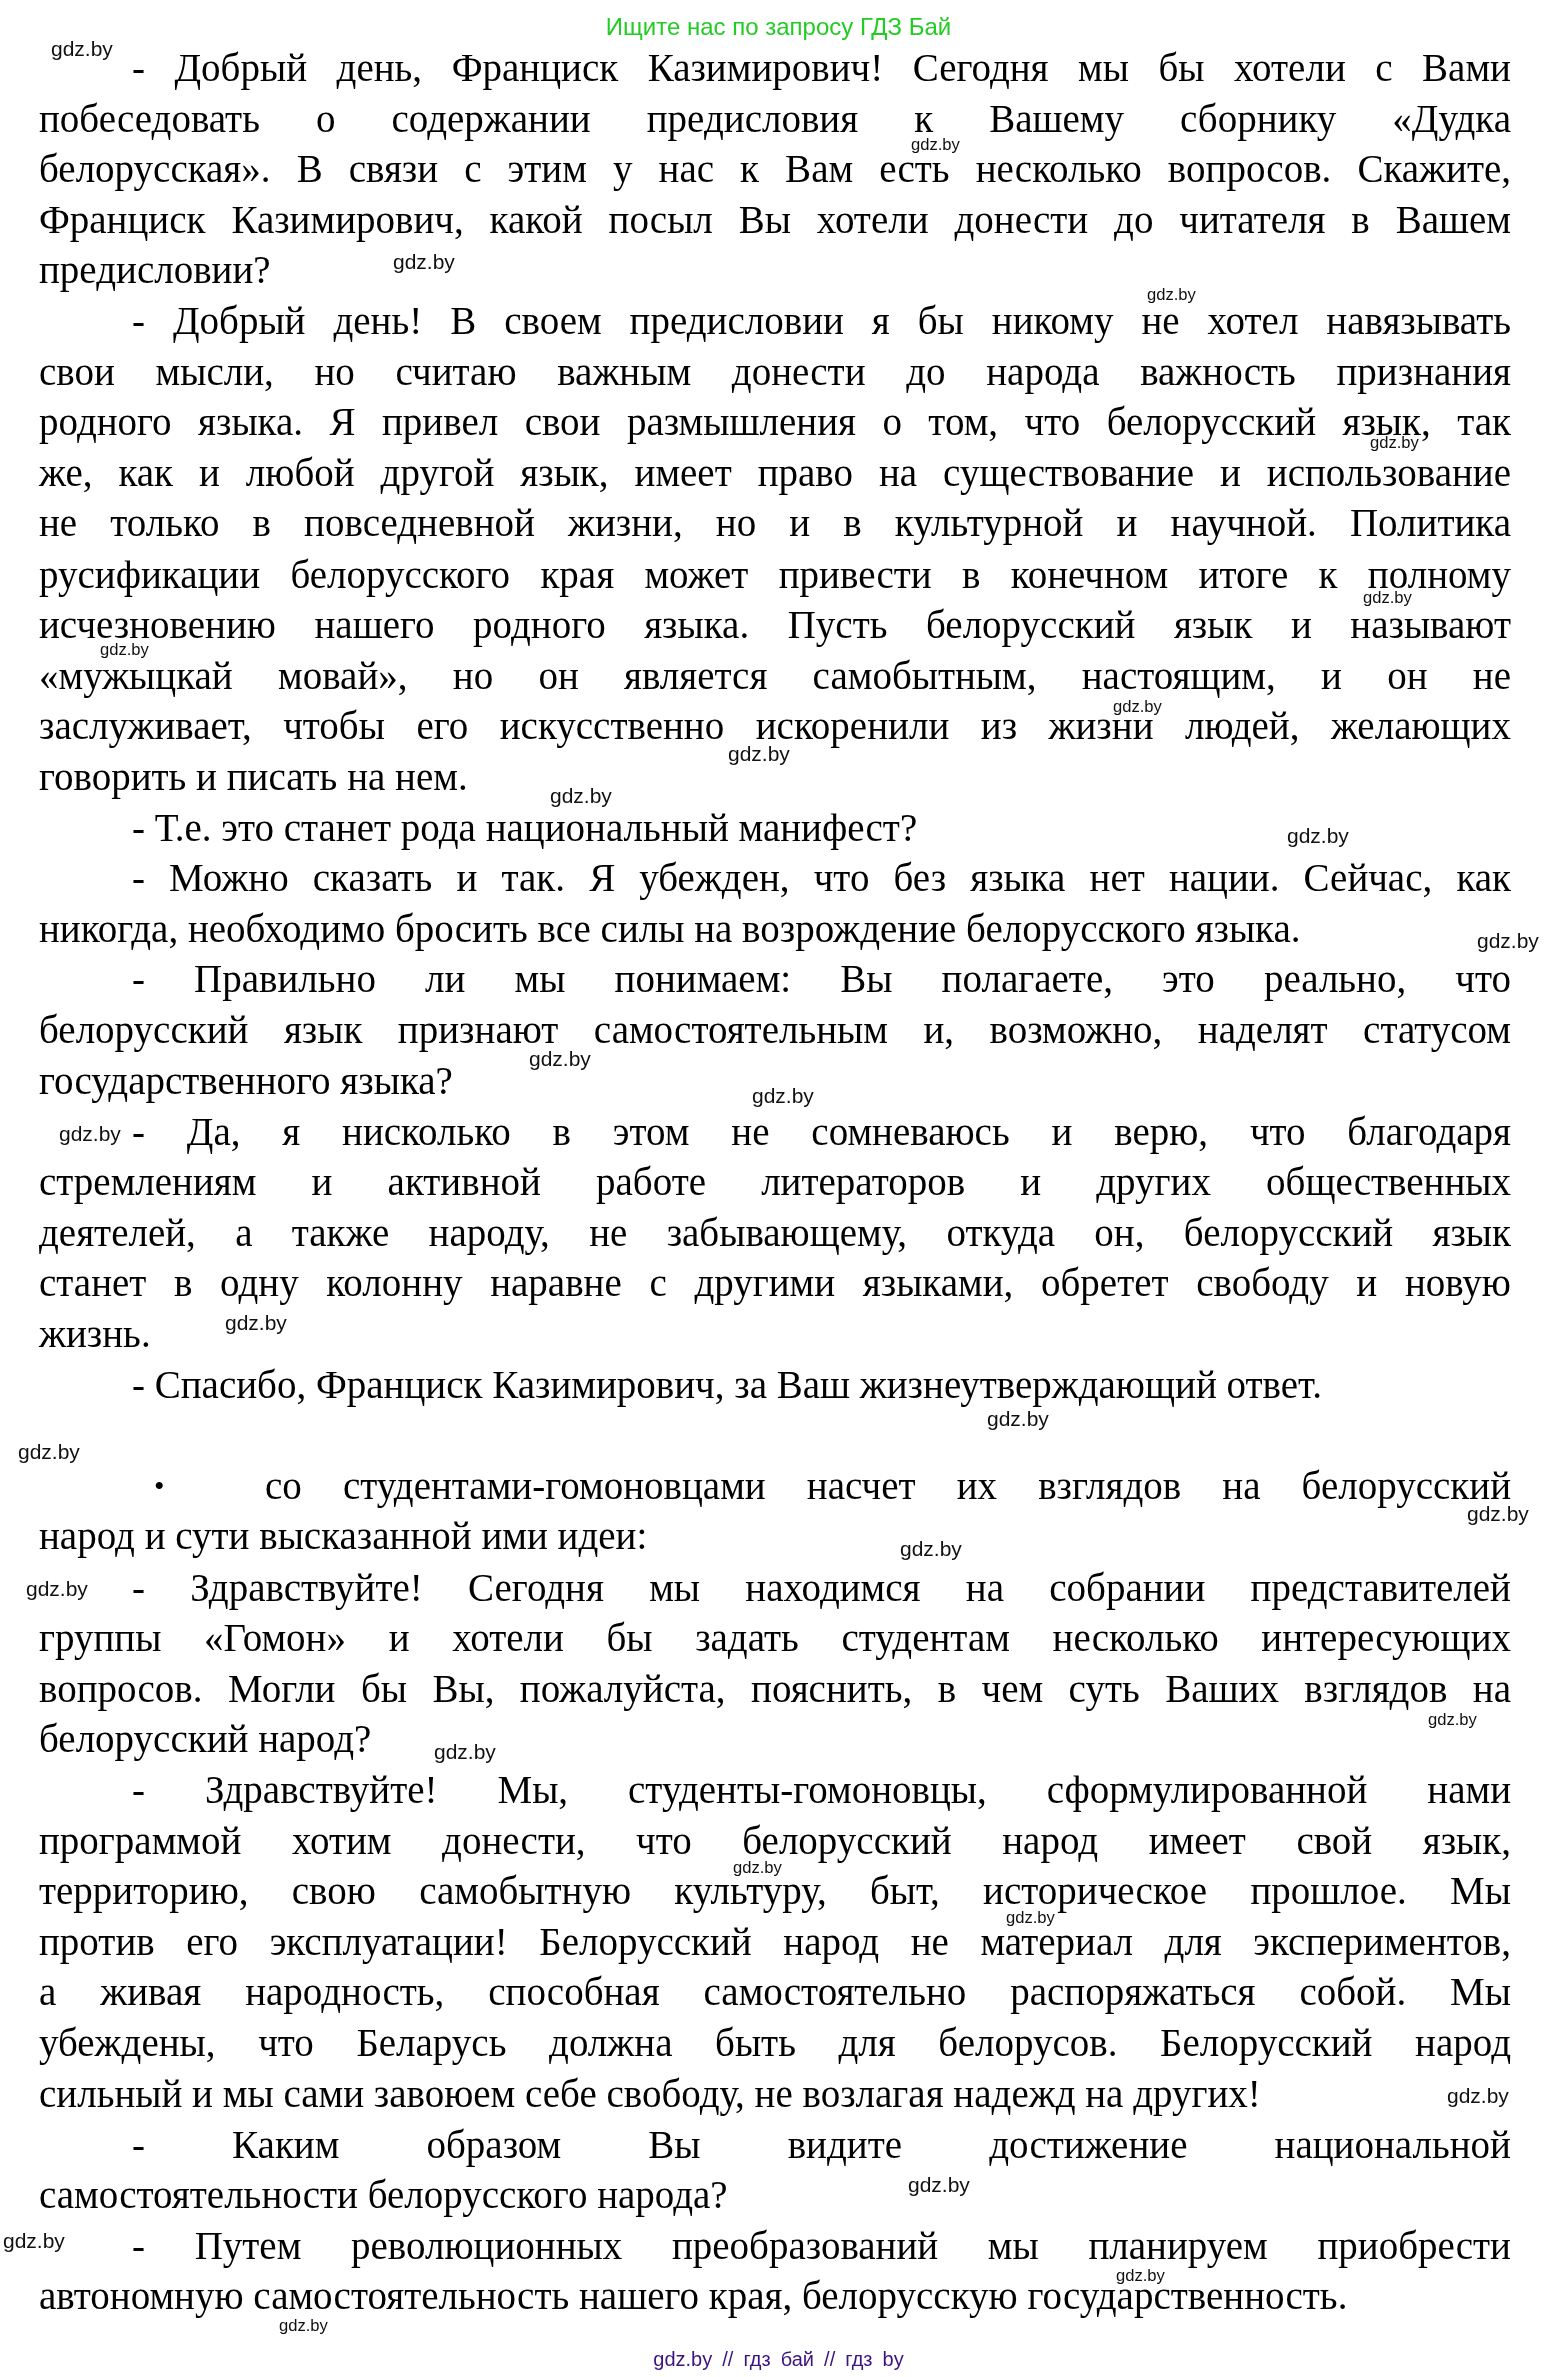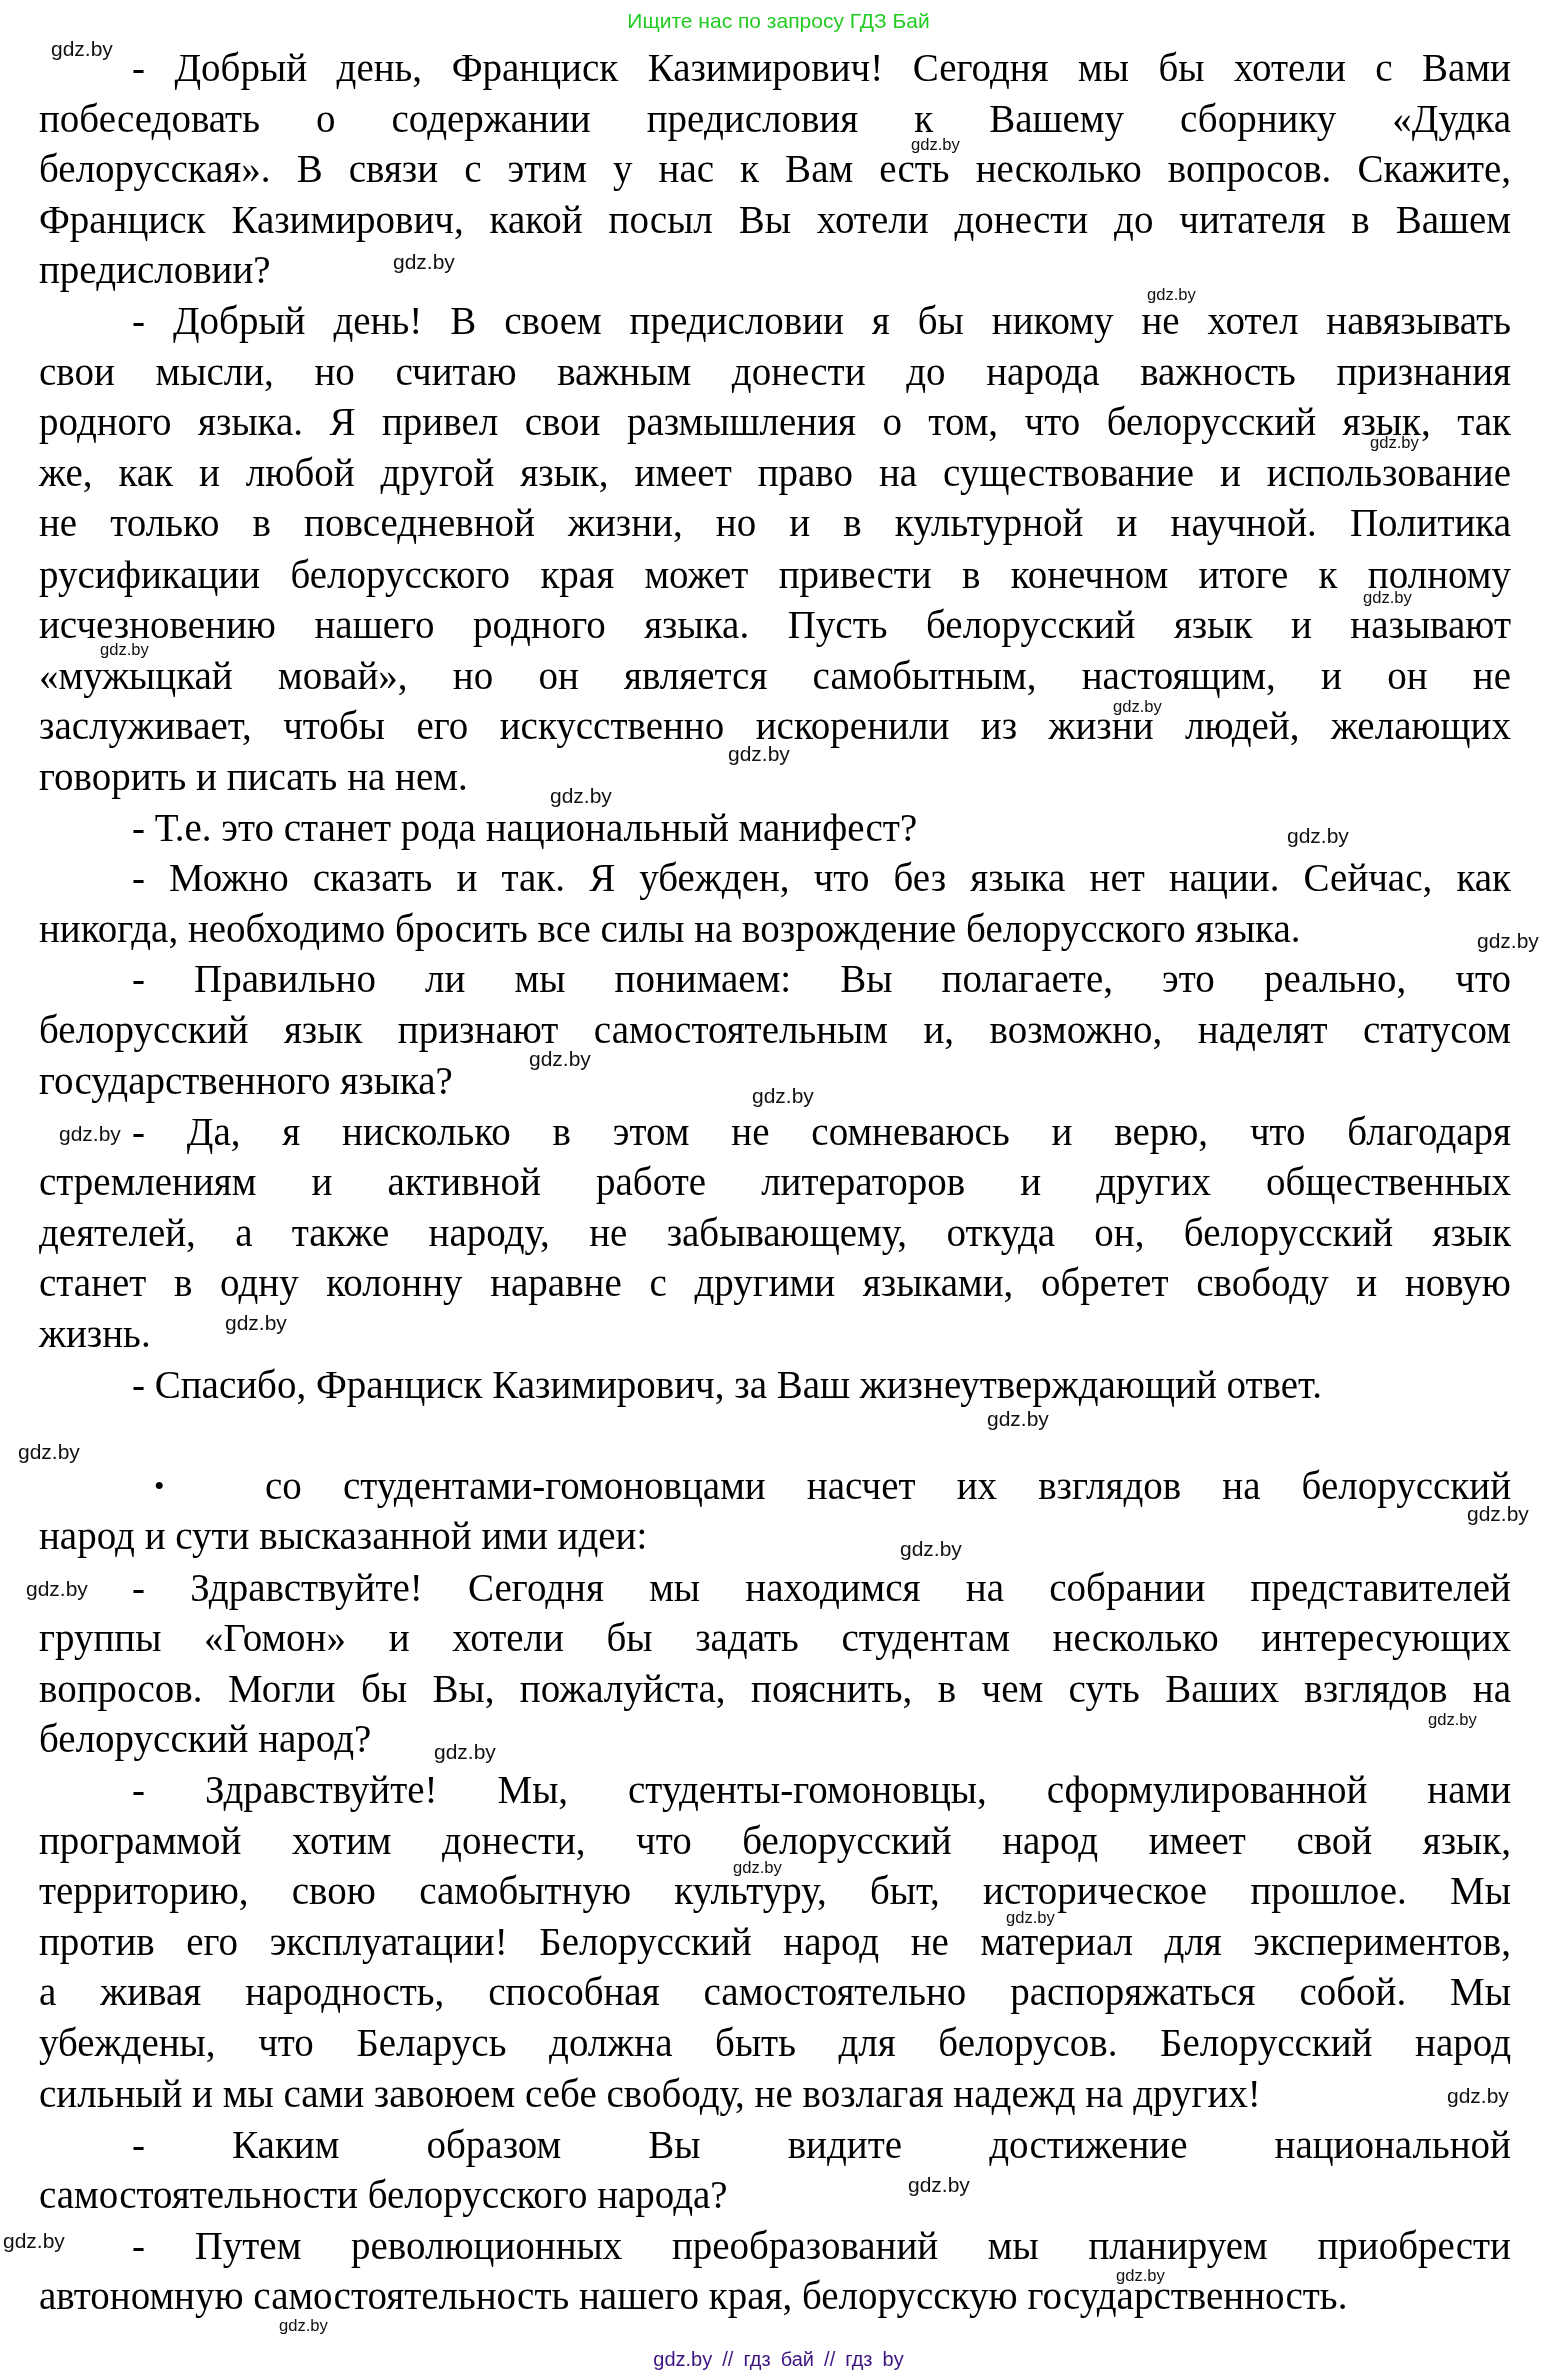--- a/index.html
+++ b/index.html
@@ -10,27 +10,27 @@
   body {
     width: 1557px;
     height: 2377px;
     position: relative;
     overflow: hidden;
     font-family: "Liberation Serif", "DejaVu Serif", serif;
     color: #000000;
   }
   .top-banner {
     position: absolute;
-    top: 6px;
+    top: 12px;
     left: 0;
     width: 1557px;
     height: 30px;
     text-align: center;
     font-family: "Liberation Sans", "DejaVu Sans", sans-serif;
-    font-size: 21px;
+    font-size: 24px;
     line-height: 29px;
     color: #22cc22;
   }
   .bottom-banner {
     position: absolute;
     top: 2343px;
     left: 0;
     width: 1557px;
     height: 35px;
     text-align: center;

